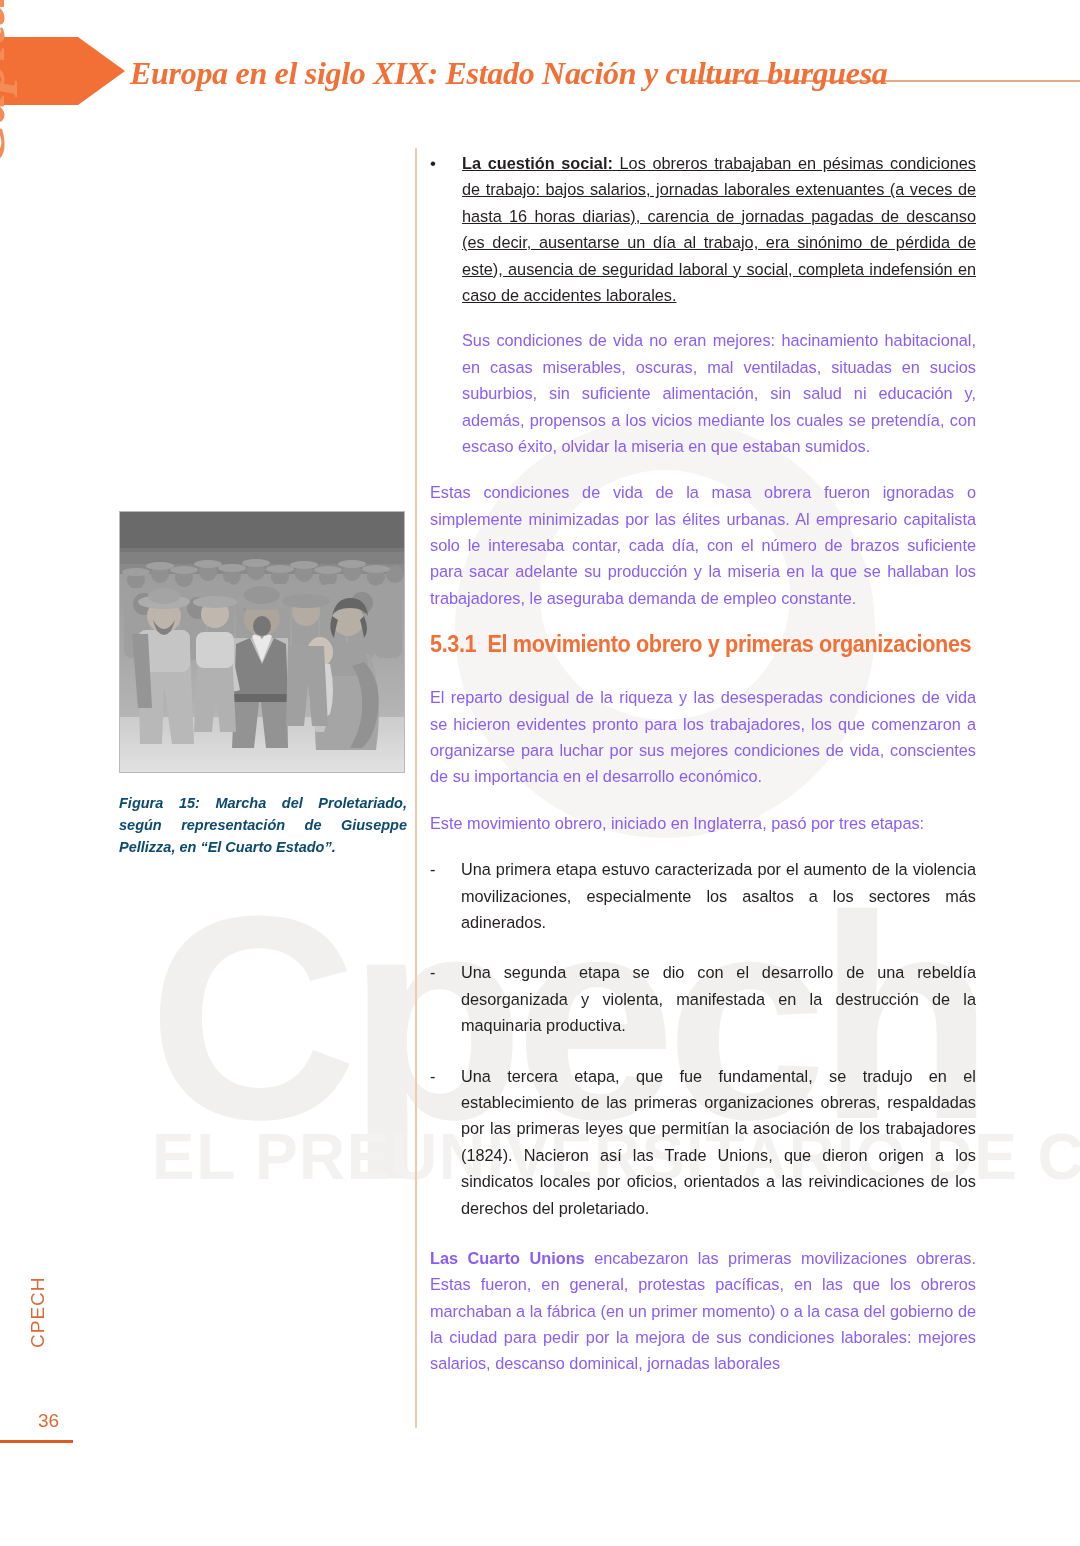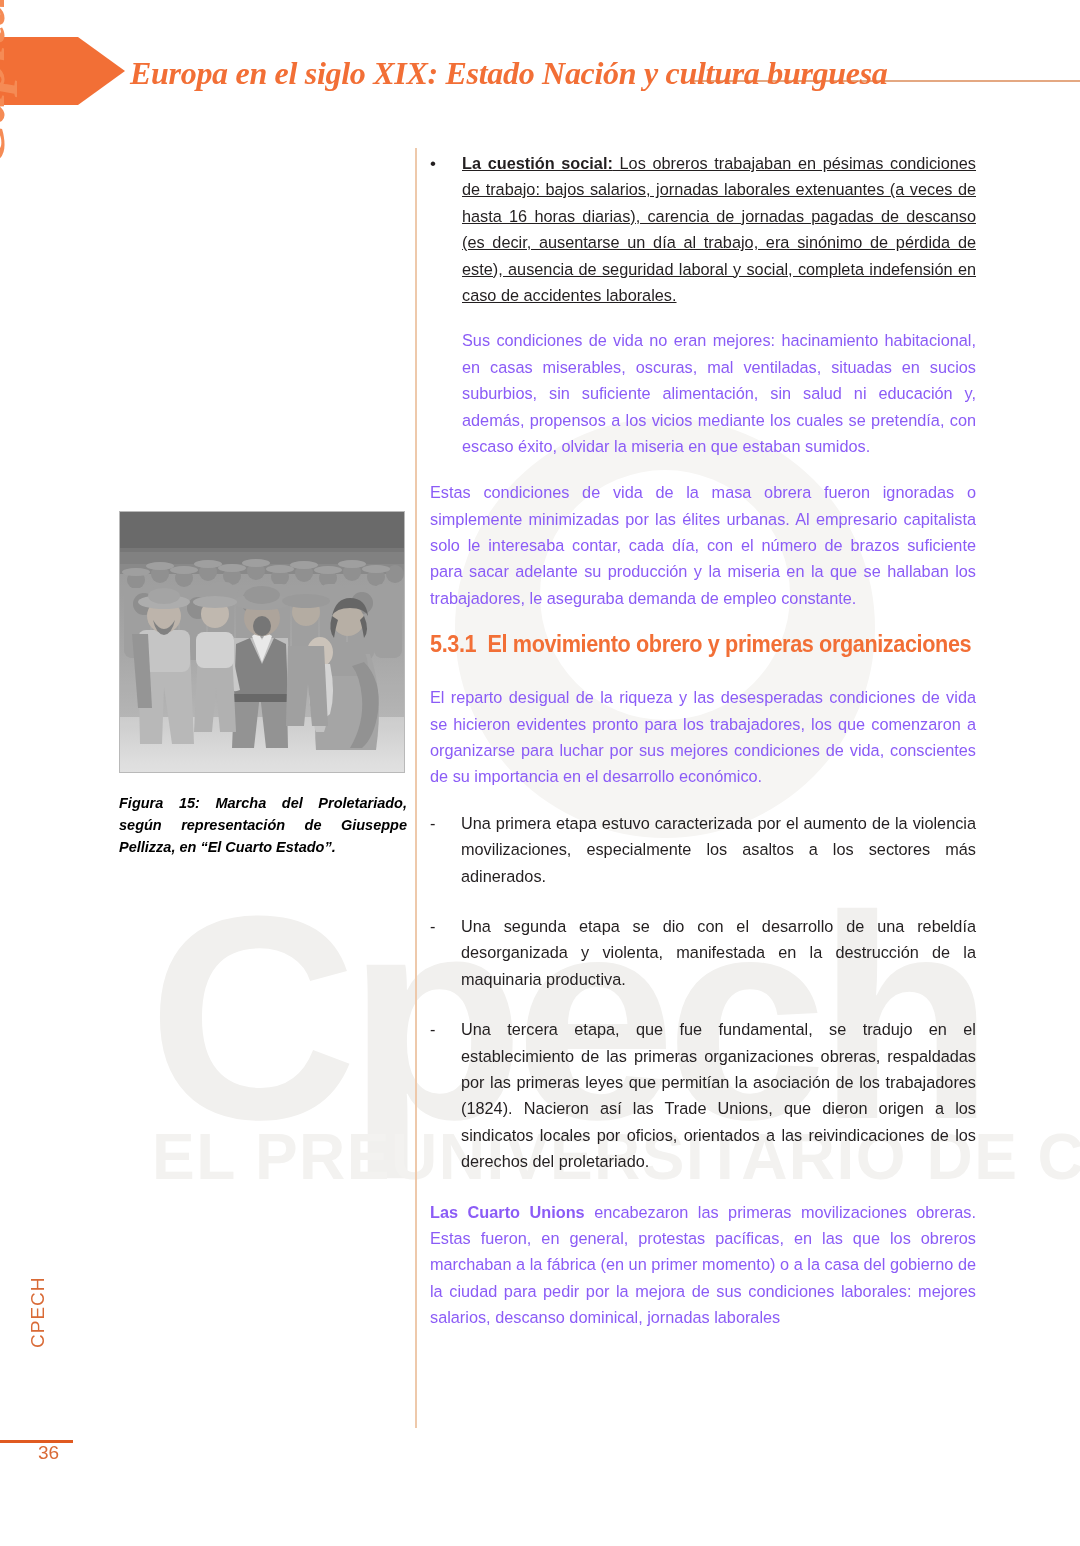--- a/index.html
+++ b/index.html
@@ -157,21 +157,21 @@
     position: relative;
   }
   #figure-frame svg { display: block; }
   #figure-caption {
     margin-top: 19px;
     font-family: "Liberation Sans", sans-serif;
     font-style: italic;
     font-weight: bold;
     font-size: 14.5px;
     line-height: 1.52;
-    color: #000000;
+    color: #0c4a6e;
     text-align: justify;
     text-justify: inter-word;
   }
 
   
   #main-column {
     position: absolute;
     left: 430px;
     top: 150px;
     width: 546px;
@@ -254,21 +254,20 @@
     z-index: 3;
   }
   #footer-page {
     position: absolute;
     left: 38px;
     top: 1410px;
     font-family: "Liberation Sans", sans-serif;
     font-size: 19px;
     color: #d96a36;
     z-index: 3;
-    margin-top: 32px;
   }
   #footer-rule {
     position: absolute;
     left: 0;
     top: 1440px;
     width: 73px;
     height: 3px;
     background: #e05a20;
     z-index: 3;
   }
@@ -425,20 +424,21 @@
   <p class="para indent-para">Sus condiciones de vida no eran mejores: hacinamiento habitacional, en casas miserables, oscuras, mal ventiladas, situadas en sucios suburbios, sin suficiente alimentación, sin salud ni educación y, además, propensos a los vicios mediante los cuales se pretendía, con escaso éxito, olvidar la miseria en que estaban sumidos.</p>
 
   <p class="para">Estas condiciones de vida de la masa obrera fueron ignoradas o simplemente minimizadas por las élites urbanas. Al empresario capitalista solo le interesaba contar, cada día, con el número de brazos suficiente para sacar adelante su producción y la miseria en la que se hallaban los trabajadores, le aseguraba demanda de empleo constante.</p>
 
   <div id="section-heading">
     <span>5.3.1</span>&nbsp;&nbsp;<span>El movimiento obrero y primeras organizaciones</span>
   </div>
 
   <p class="para">El reparto desigual de la riqueza y las desesperadas condiciones de vida se hicieron evidentes pronto para los trabajadores, los que comenzaron a organizarse para luchar por sus mejores condiciones de vida, conscientes de su importancia en el desarrollo económico.</p>
 
+  <p class="para">Este movimiento obrero, iniciado en Inglaterra, pasó por tres etapas:</p>
 
   <div class="dash-row">
     <div class="dash-mark">-</div>
     <div class="dash-body">Una primera etapa  estuvo caracterizada por el aumento de la violencia movilizaciones, especialmente los asaltos a los sectores más adinerados.</div>
   </div>
 
   <div class="dash-row">
     <div class="dash-mark">-</div>
     <div class="dash-body">Una segunda etapa se dio con el desarrollo de una rebeldía desorganizada y violenta, manifestada en la destrucción de la maquinaria productiva.</div>
   </div>

